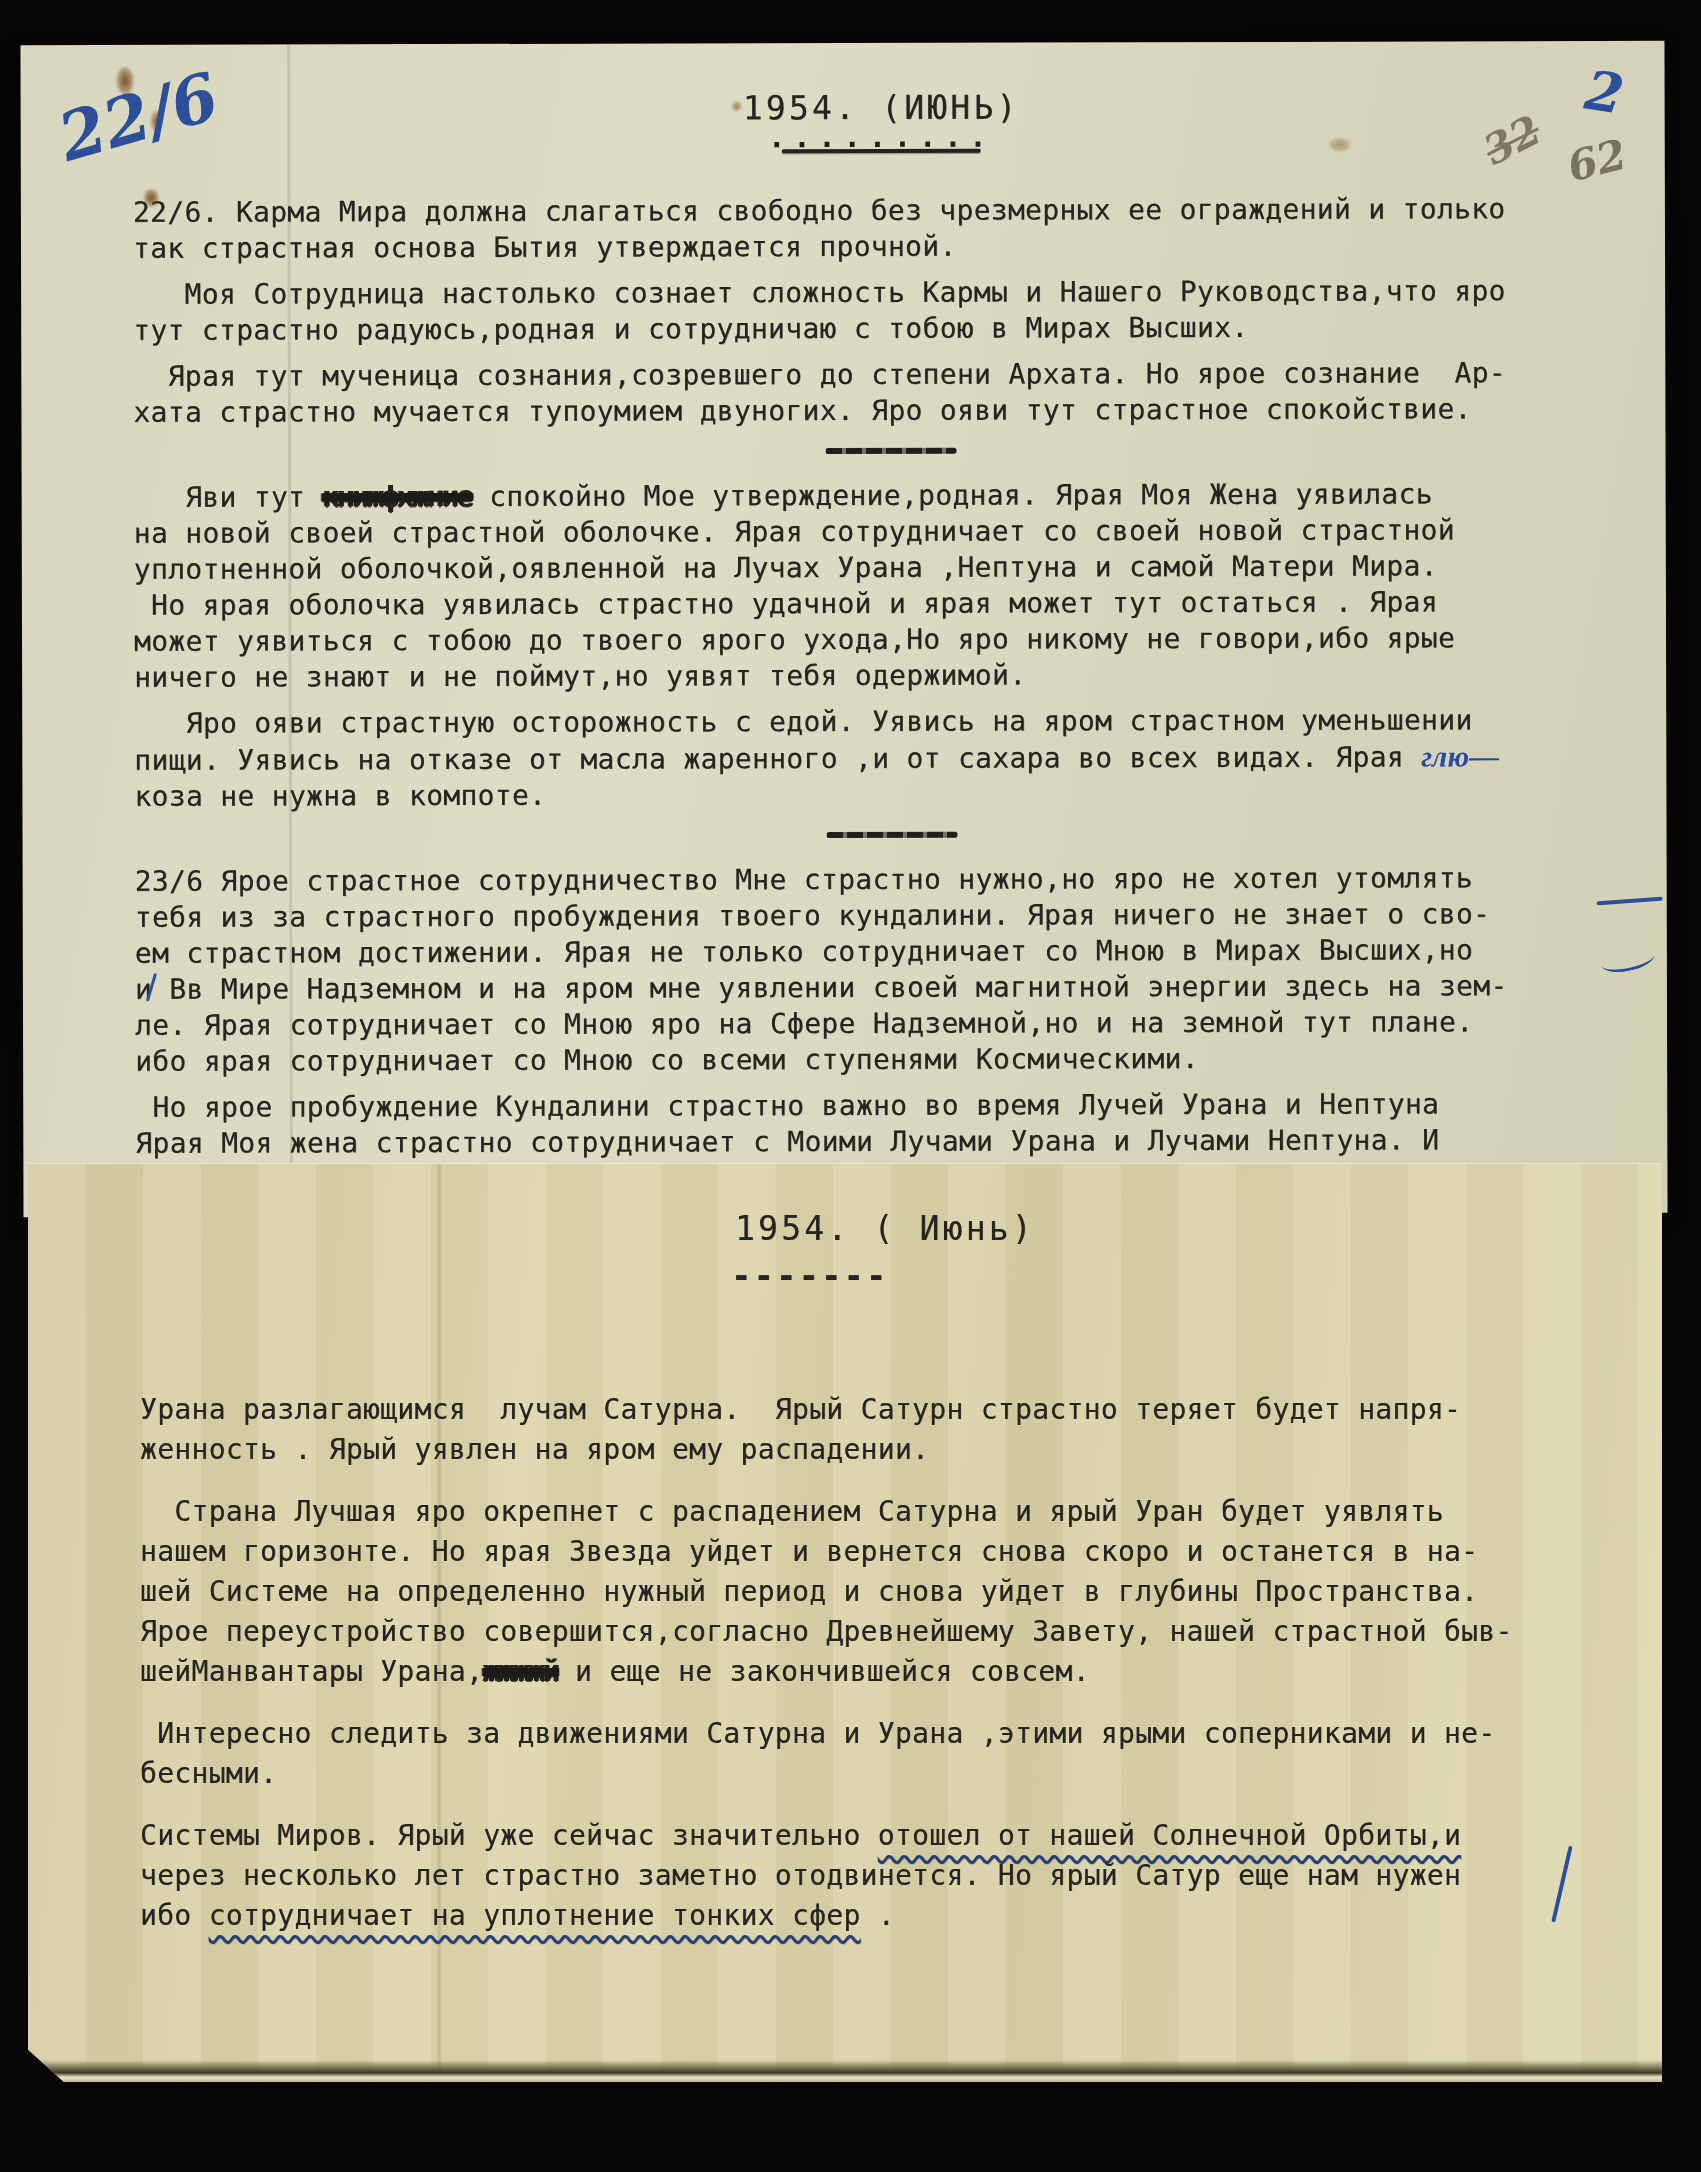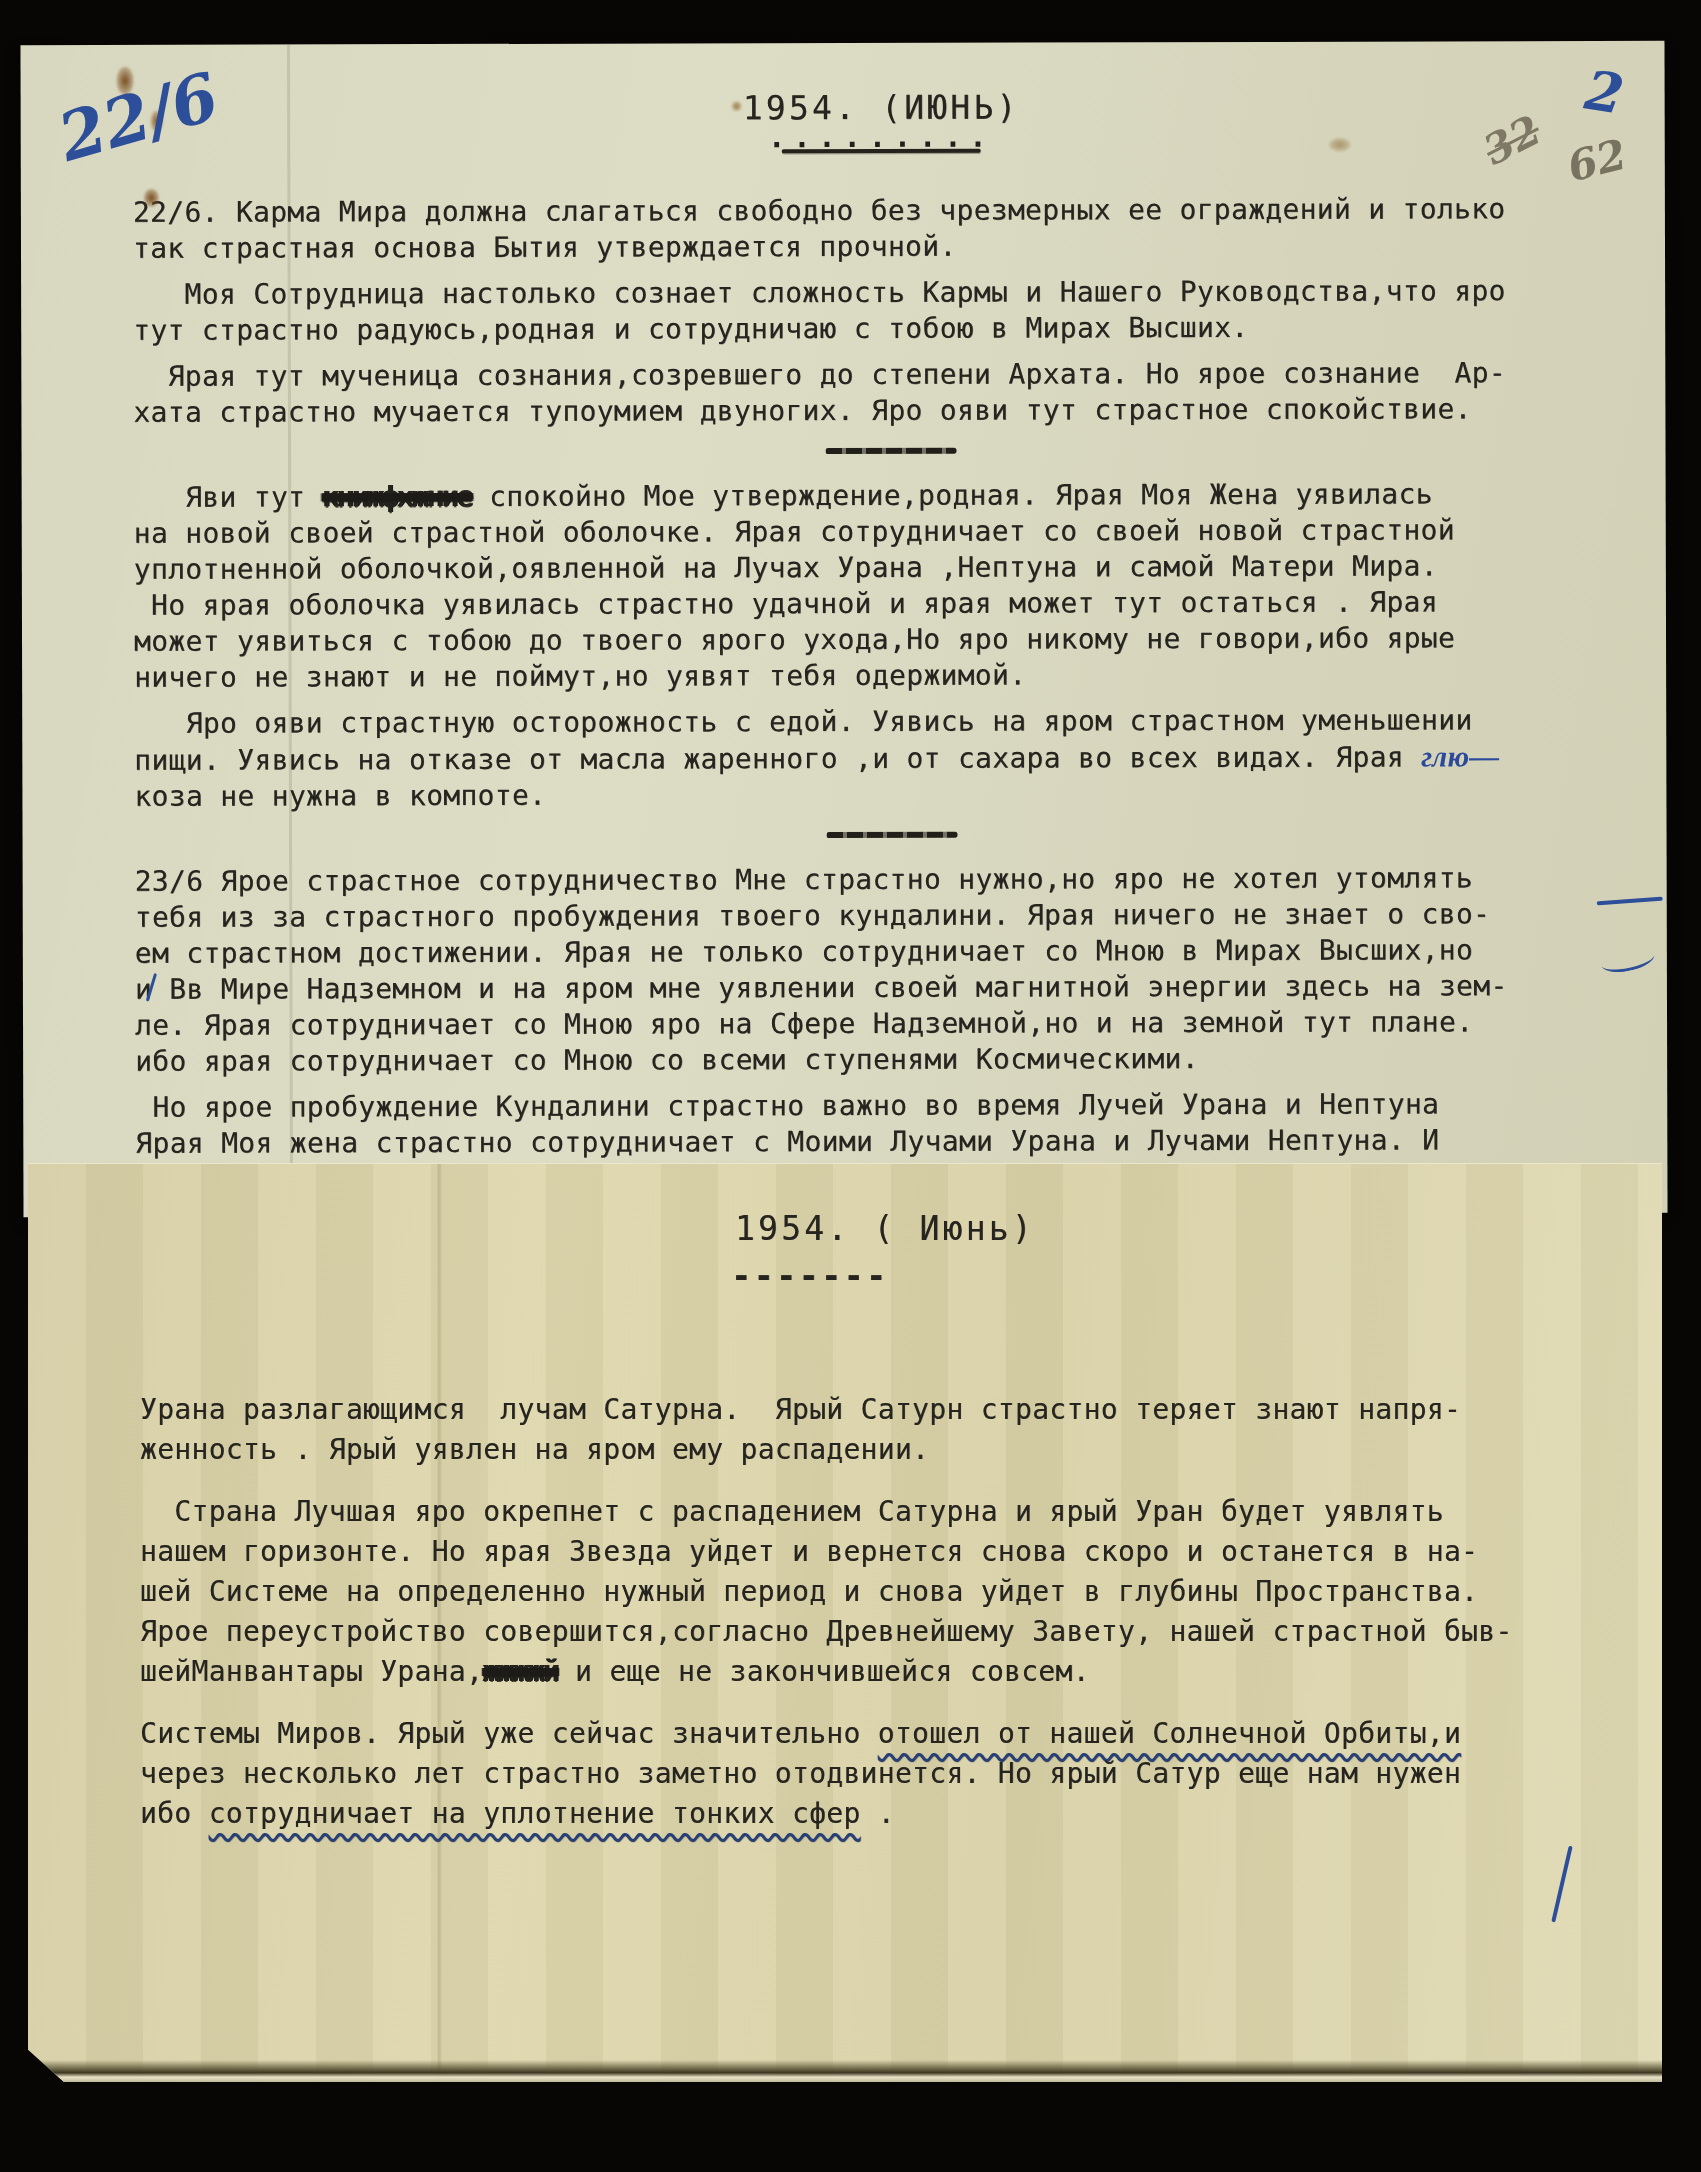--- a/index.html
+++ b/index.html
@@ -182,31 +182,35 @@
     <div class="ink-mark ink-dash-right"></div>
     <div class="ink-swirl"></div>
   </div>
 
   <div class="page page2">
     <div class="pagebody2">
       <div class="doc-title">1954.   ( Июнь)</div>
       <div class="dash-line">-------</div>
       <div id="p2body">
           <div class="para">
-            <div class="line"><span class="seg-n">Урана разлагающимся  лучам Сатурна.  Ярый Сатурн страстно теряет знают напря-</span></div>
+            <div class="line"><span class="seg-n">Урана разлагающимся  лучам Сатурна.  Ярый Сатурн страстно теряет будет напря-</span></div>
             <div class="line"><span class="seg-n">женность . Ярый уявлен на яром ему распадении.</span></div>
           </div>
           <div class="para">
             <div class="line"><span class="seg-n">  Страна Лучшая яро окрепнет с распадением Сатурна и ярый Уран будет уявлять</span></div>
             <div class="line"><span class="seg-n">нашем горизонте. Но ярая Звезда уйдет и вернется снова скоро и останется в на-</span></div>
             <div class="line"><span class="seg-n">шей Системе на определенно нужный период и снова уйдет в глубины Пространства.</span></div>
             <div class="line"><span class="seg-n">Ярое переустройство совершится,согласно Древнейшему Завету, нашей страстной быв-</span></div>
             <div class="line"><span class="seg-n">шейМанвантары Урана,</span><span class="seg-strike">жжжжй</span><span class="seg-n"> и еще не закончившейся совсем.</span></div>
           </div>
           <div class="para">
+            <div class="line"><span class="seg-n"> Интересно следить за движениями Сатурна и Урана ,этими ярыми соперниками и не-</span></div>
+            <div class="line"><span class="seg-n">бесными.</span></div>
+          </div>
+          <div class="para">
             <div class="line"><span class="seg-n">Системы Миров. Ярый уже сейчас значительно </span><span class="seg-wavy">отошел от нашей Солнечной Орбиты,и</span></div>
             <div class="line"><span class="seg-n">через несколько лет страстно заметно отодвинется. Но ярый Сатур еще нам нужен</span></div>
             <div class="line"><span class="seg-n">ибо </span><span class="seg-wavy">сотрудничает на уплотнение тонких сфер</span><span class="seg-n"> .</span></div>
           </div>
         </div>
     </div>
     <div class="ink-mark ink-corner-slash"></div>
     <div class="page2-edge"></div>
   </div>
 

